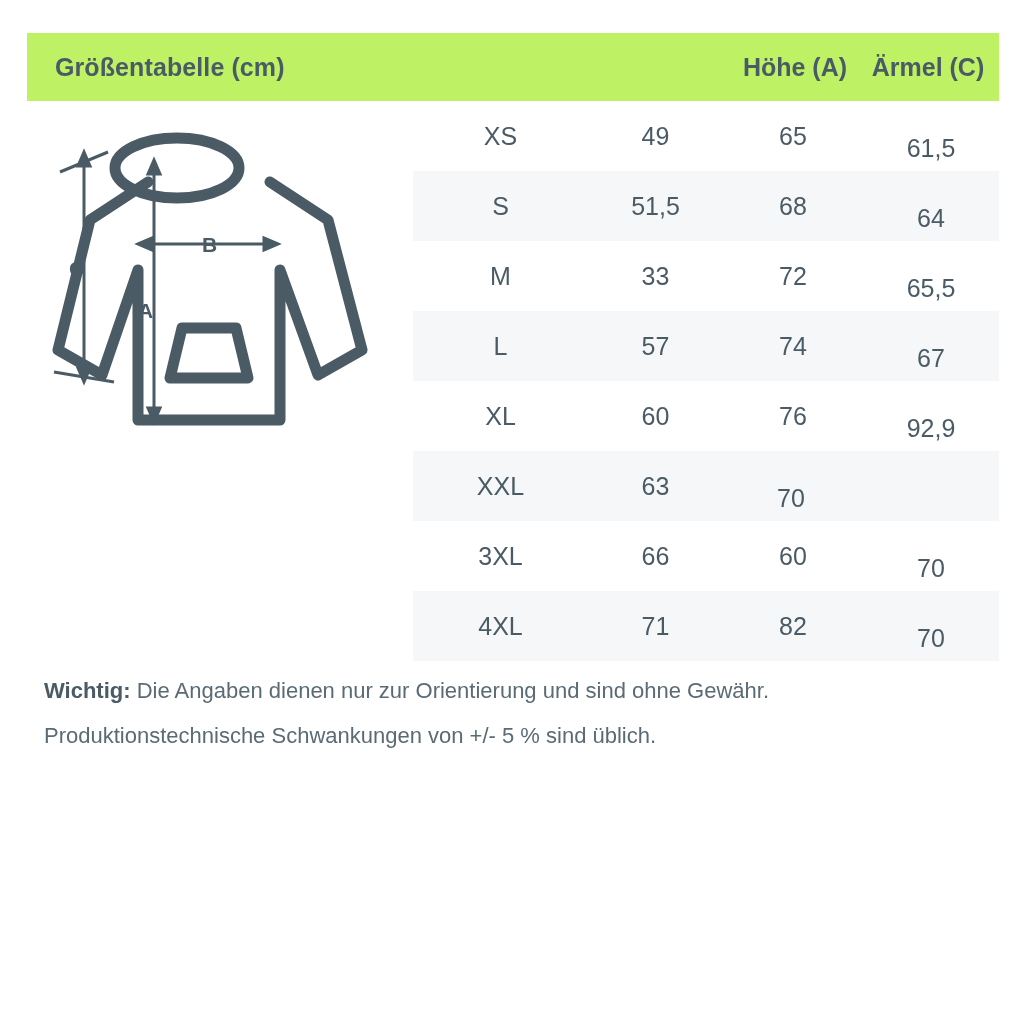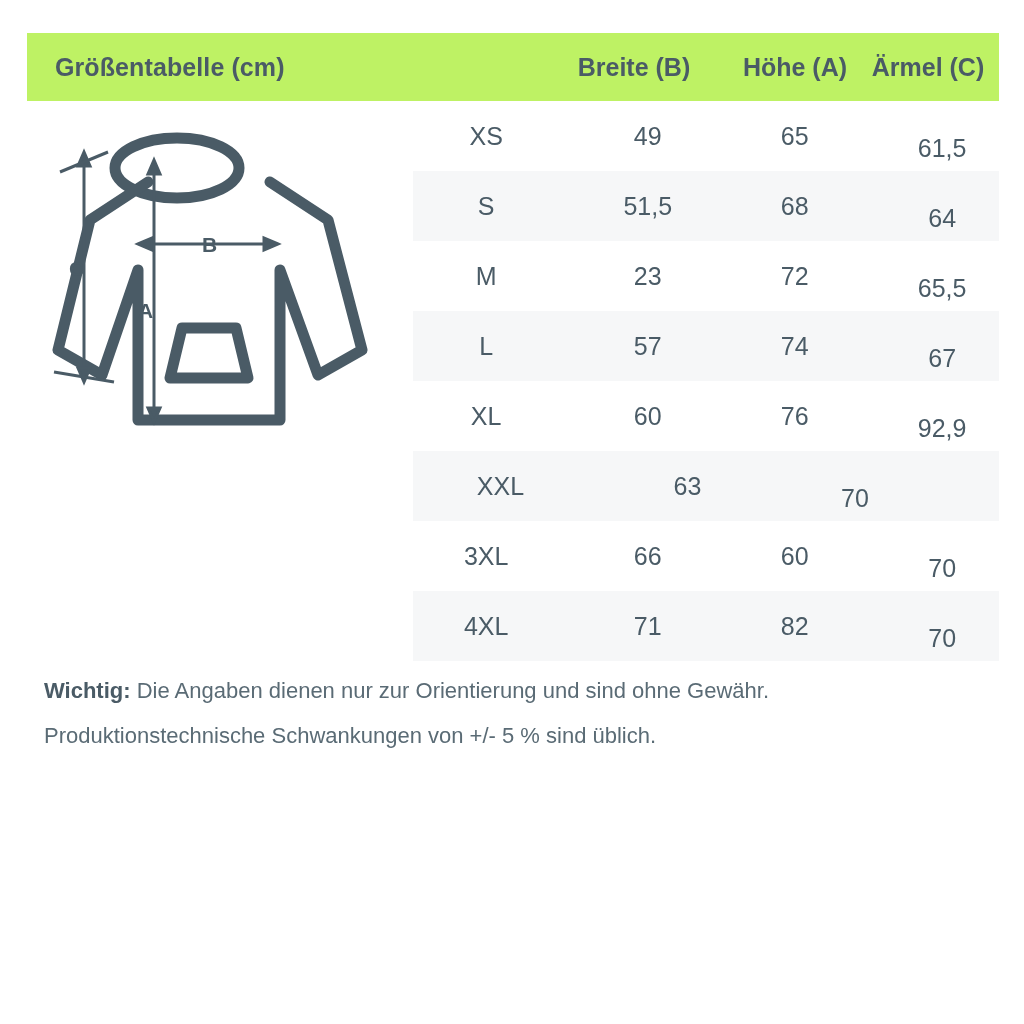--- a/index.html
+++ b/index.html
@@ -59,21 +59,20 @@
     position: absolute;
     left: 413px;
     top: 101px;
     width: 586px;
   }
   .row {
     display: flex;
     height: 70px;
     align-items: center;
     box-sizing: border-box;
-    gap: 32px;
   }
   .row.odd { background: #ffffff; }
   .row.even { background: #f6f7f8; }
   .cell {
     font-size: 25px;
     color: #4a5b66;
     text-align: center;
     line-height: 70px;
   }
   .c-size  { width: 175px; }
@@ -105,21 +104,20 @@
     font-weight: bold;
   }
 </style>
 </head>
 <body>
 
 <div class="sheet">
 
   <div class="header">
     <div class="header-title">Größentabelle (cm)</div>
-    <div class="header-col hc-1">Breite (B)</div>
     <div class="header-col hc-2">Höhe (A)</div>
     <div class="header-col hc-3">Ärmel (C)</div>
   </div>
 
   <div class="illustration">
     <svg width="385" height="330" viewBox="0 0 385 330" xmlns="http://www.w3.org/2000/svg">
       <g fill="none" stroke="#4a5b66" stroke-width="11" stroke-linejoin="round" stroke-linecap="round">
 
         <ellipse cx="147" cy="48" rx="62" ry="30"></ellipse>
 
@@ -162,21 +160,21 @@
 
     <div class="row even">
       <div class="cell c-size">S</div>
       <div class="cell c-b">51,5</div>
       <div class="cell c-h">68</div>
       <div class="cell c-a">64</div>
     </div>
 
     <div class="row odd">
       <div class="cell c-size">M</div>
-      <div class="cell c-b">23</div>
+      <div class="cell c-b">33</div>
       <div class="cell c-h">72</div>
       <div class="cell c-a">65,5</div>
     </div>
 
     <div class="row even">
       <div class="cell c-size">L</div>
       <div class="cell c-b">57</div>
       <div class="cell c-h">74</div>
       <div class="cell c-a">67</div>
     </div>

